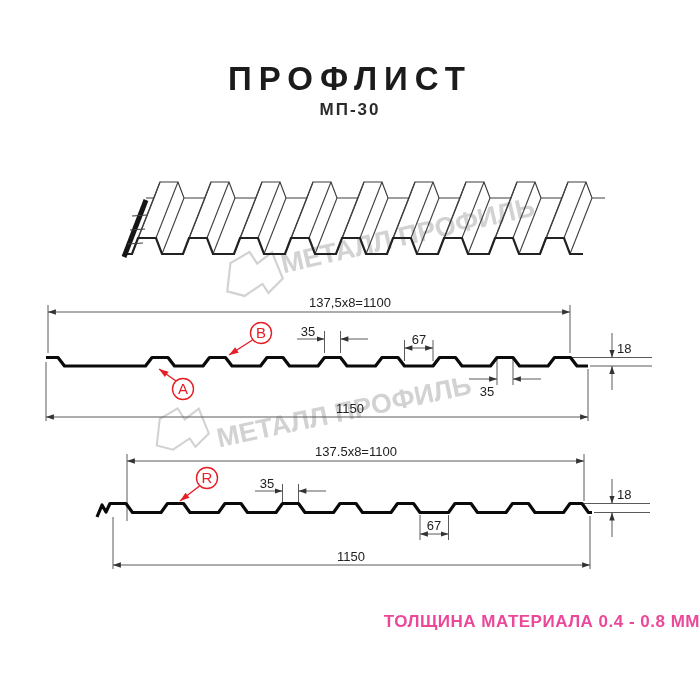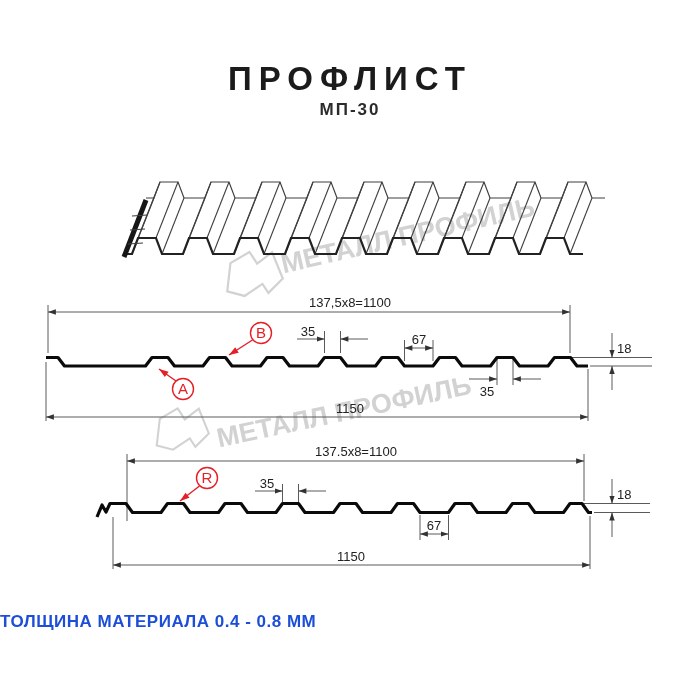--- a/index.html
+++ b/index.html
@@ -3,22 +3,22 @@
 <meta charset="utf-8">
 <style>
   html,body{margin:0;padding:0;background:#ffffff;}
   .stage{position:relative;width:700px;height:700px;background:#ffffff;overflow:hidden;
          font-family:"Liberation Sans",sans-serif;border-radius:32px;}
   .abs{position:absolute;}
   .title{top:60px;left:0;width:700px;text-align:center;
          font-weight:800;font-size:33px;letter-spacing:7px;color:#1b1b1b;z-index:3;}
   .subtitle{top:100px;left:0;width:700px;text-align:center;
          font-weight:700;font-size:17px;letter-spacing:2px;color:#2b2b2b;z-index:3;}
-  .footer{top:612px;left:0;width:700px;text-align:left;
-         font-weight:700;font-size:17px;letter-spacing:0.5px;color:#1d4ed8;z-index:3;}
+  .footer{top:612px;left:0;width:700px;text-align:right;
+         font-weight:700;font-size:17px;letter-spacing:0.5px;color:#ec4899;z-index:3;}
   .wm{z-index:1;pointer-events:none;}
   .wmtext{font-weight:700;font-size:27px;color:#d2d2d2;white-space:nowrap;
           transform-origin:left top;}
   .wmt1{left:278px;top:250px;transform:rotate(-13deg);}
   .wmt2{left:214px;top:424px;transform:rotate(-12deg);}
   .wml1{left:220px;top:250px;transform:rotate(-12deg);}
   .wml2{left:150px;top:406px;transform:rotate(-12deg);}
   #draw{position:absolute;left:0;top:0;z-index:2;}
   svg text{font-family:"Liberation Sans",sans-serif;font-size:13px;fill:#222;}
   svg text.mk{font-size:15px;fill:#e61e25;}

